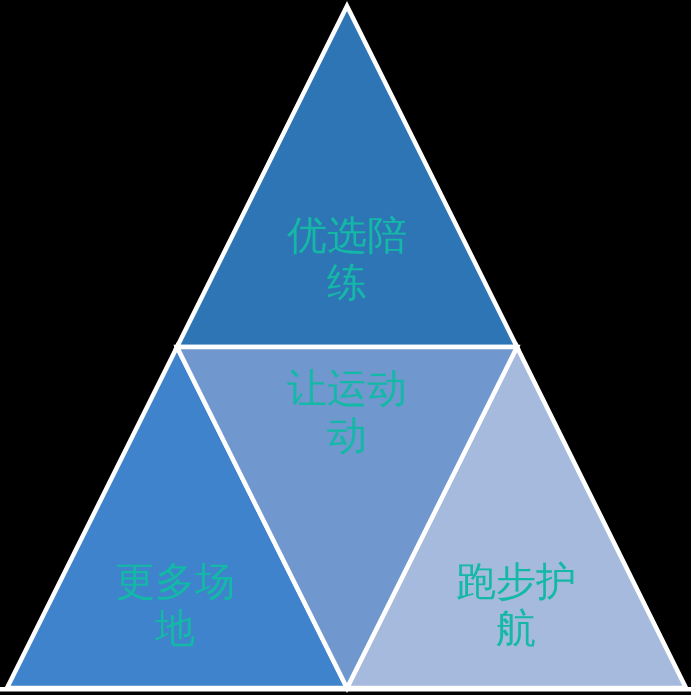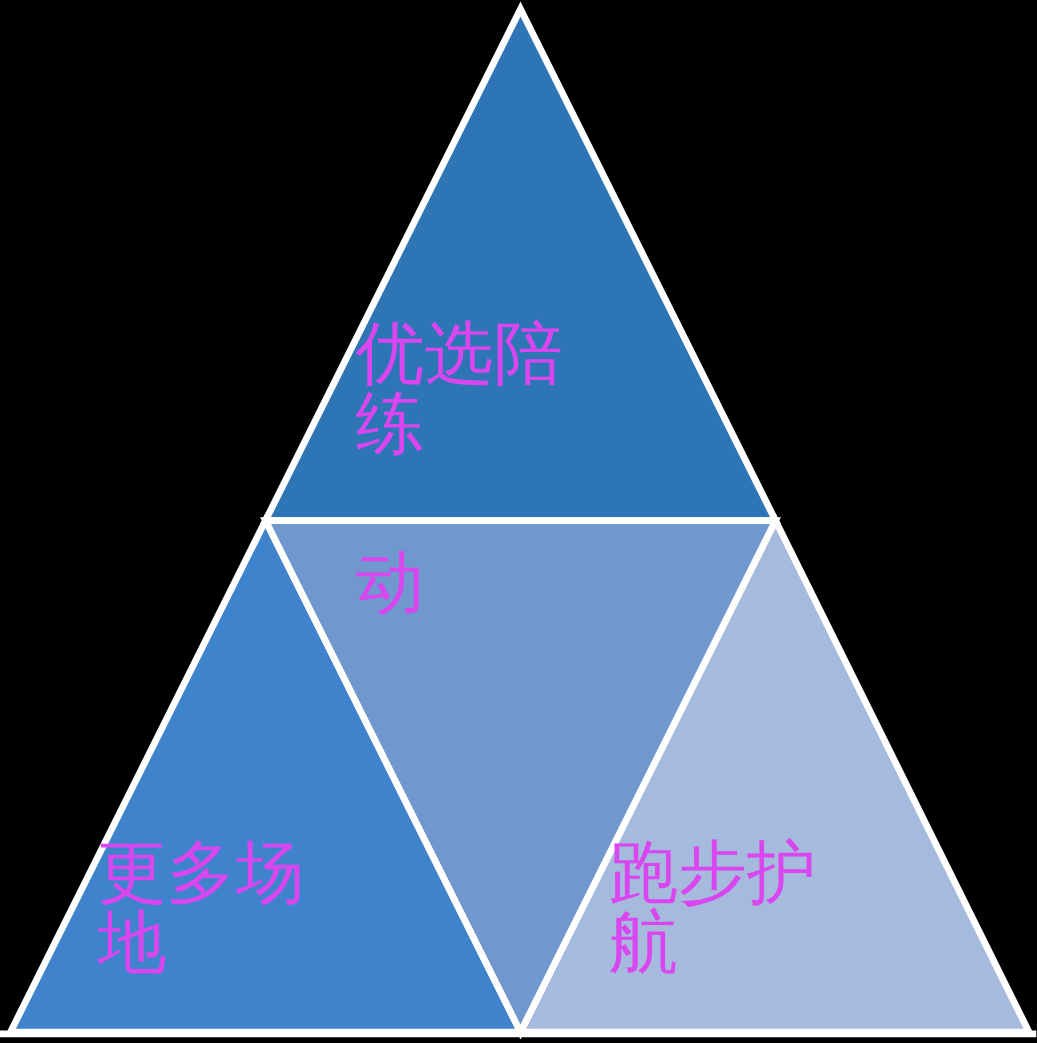--- a/index.html
+++ b/index.html
@@ -22,23 +22,24 @@
     top: 0;
   }
   .seg {
     stroke: #ffffff;
     stroke-width: 4.5;
     stroke-linejoin: miter;
   }
   .seg-label {
     position: absolute;
     width: 220px;
-    color: #d946ef;
-    font-size: 46px;
+    color: #14b8a6;
+    font-size: 40px;
     line-height: 47px;
+    text-align: center;
     white-space: nowrap;
     user-select: none;
   }
   .label-top        { left: 237px; top: 212px; }
   .label-center     { left: 237px; top: 365px; }
   .label-bottom-left  { left: 65px;  top: 558px; }
   .label-bottom-right { left: 406px; top: 558px; }
 </style>
 </head>
 <body>
@@ -52,20 +53,21 @@
     <polygon class="seg" points="177,347 517,347 347,688" fill="#7097ce"></polygon>
     <rect x="0" y="687" width="691" height="4.5" fill="#ffffff"></rect>
   </svg>
 
   <div class="seg-label label-top">
     <div>优选陪</div>
     <div>练</div>
   </div>
 
   <div class="seg-label label-center">
+    <div>让运动</div>
     <div>动</div>
   </div>
 
   <div class="seg-label label-bottom-right">
     <div>跑步护</div>
     <div>航</div>
   </div>
 
   <div class="seg-label label-bottom-left">
     <div>更多场</div>

